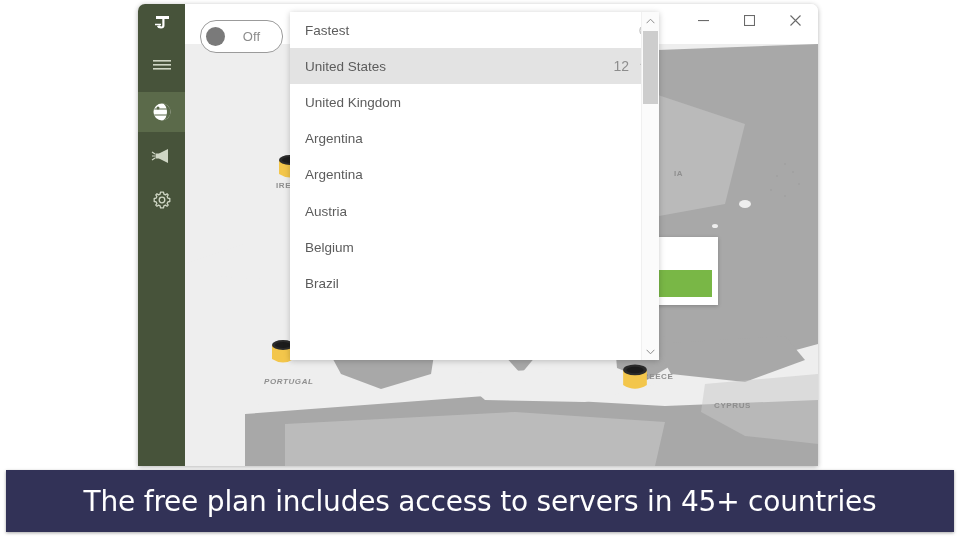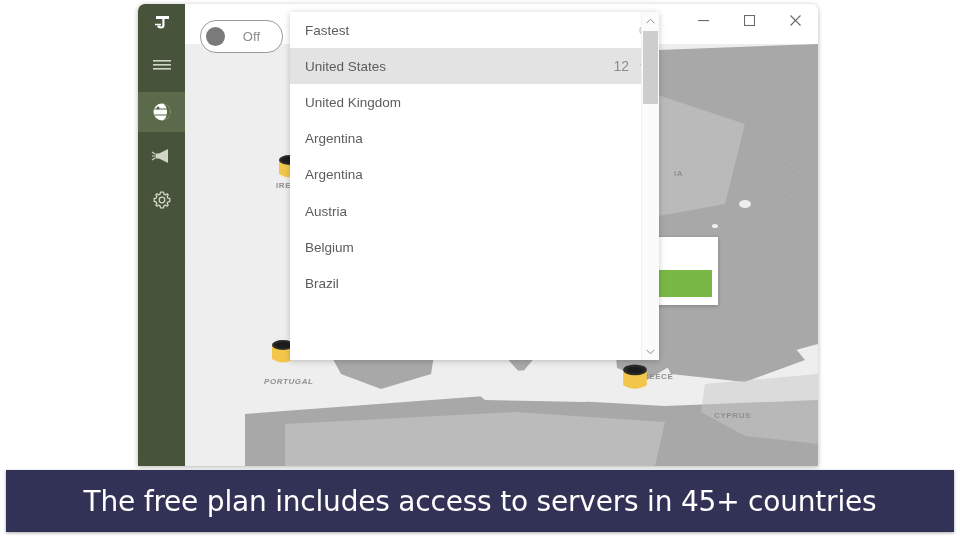--- a/index.html
+++ b/index.html
@@ -335,21 +335,21 @@
       </svg>
 
       <div class="map-label" style="left:91px;  top:137px;">IRELAND</div>
       <div class="map-label" style="left:121px; top:150px;">UNITED</div>
       <div class="map-label" style="left:79px;  top:333px;font-style:italic;">PORTUGAL</div>
       <div class="map-label" style="left:124px; top:307px;">SPA</div>
       <div class="map-label" style="left:489px; top:125px;">IA</div>
       <div class="map-label" style="left:487px; top:224px;">MOLDOVA</div>
       <div class="map-label" style="left:460px; top:283px;">IA</div>
       <div class="map-label" style="left:451px; top:328px;">GREECE</div>
-      <div class="map-label" style="left:529px; top:367px;">CYPRUS</div>
+      <div class="map-label" style="left:529px; top:357px;">CYPRUS</div>
 
       <div class="pin" style="left:92px; top:110px;">
         <svg width="26" height="27" viewBox="0 0 26 27">
           <path d="M2 6 L24 6 L24 20 Q13 27 2 20 Z" fill="#f3c64b"></path>
           <ellipse cx="13" cy="6" rx="11" ry="5" fill="#2b2b2b"></ellipse>
           <ellipse cx="13" cy="6" rx="8" ry="3" fill="#1c1c1c"></ellipse>
         </svg>
       </div>
       <div class="pin" style="left:85px; top:295px;">
         <svg width="26" height="27" viewBox="0 0 26 27">

